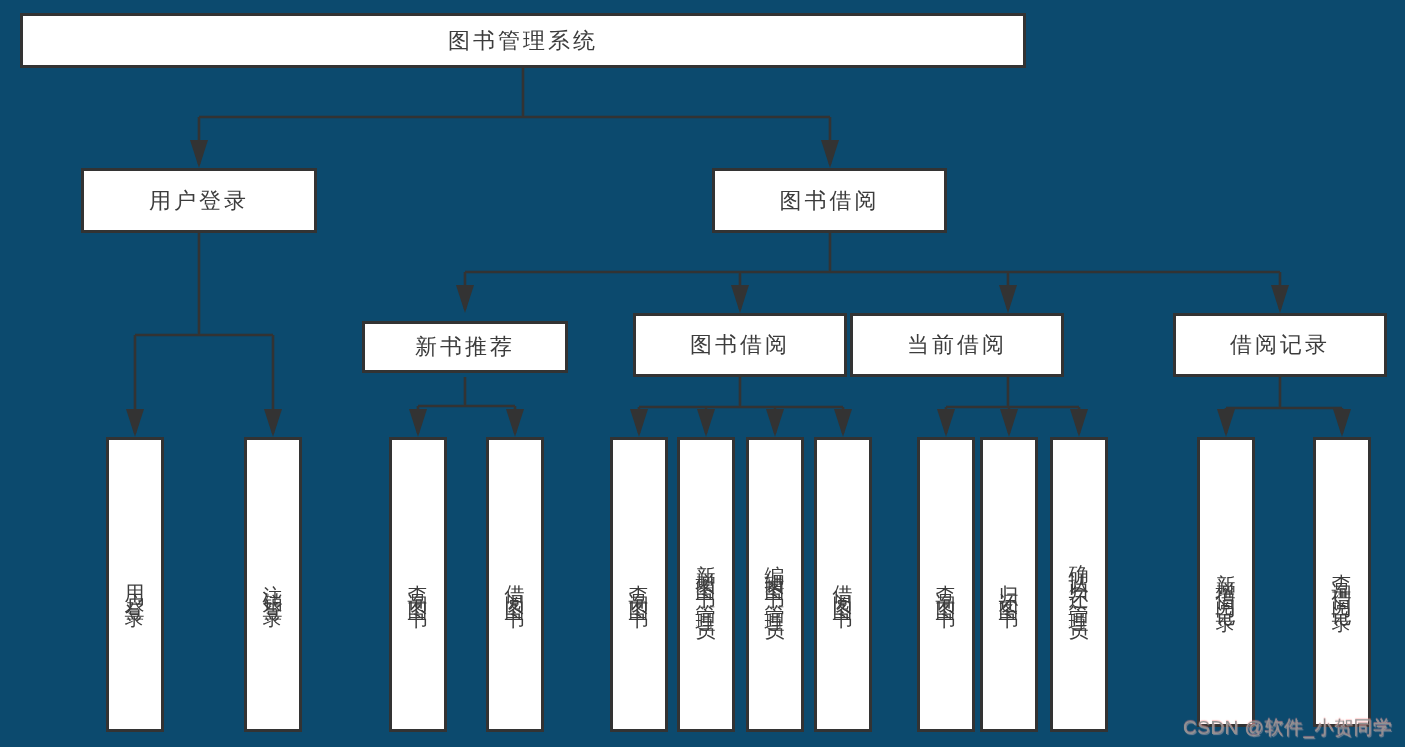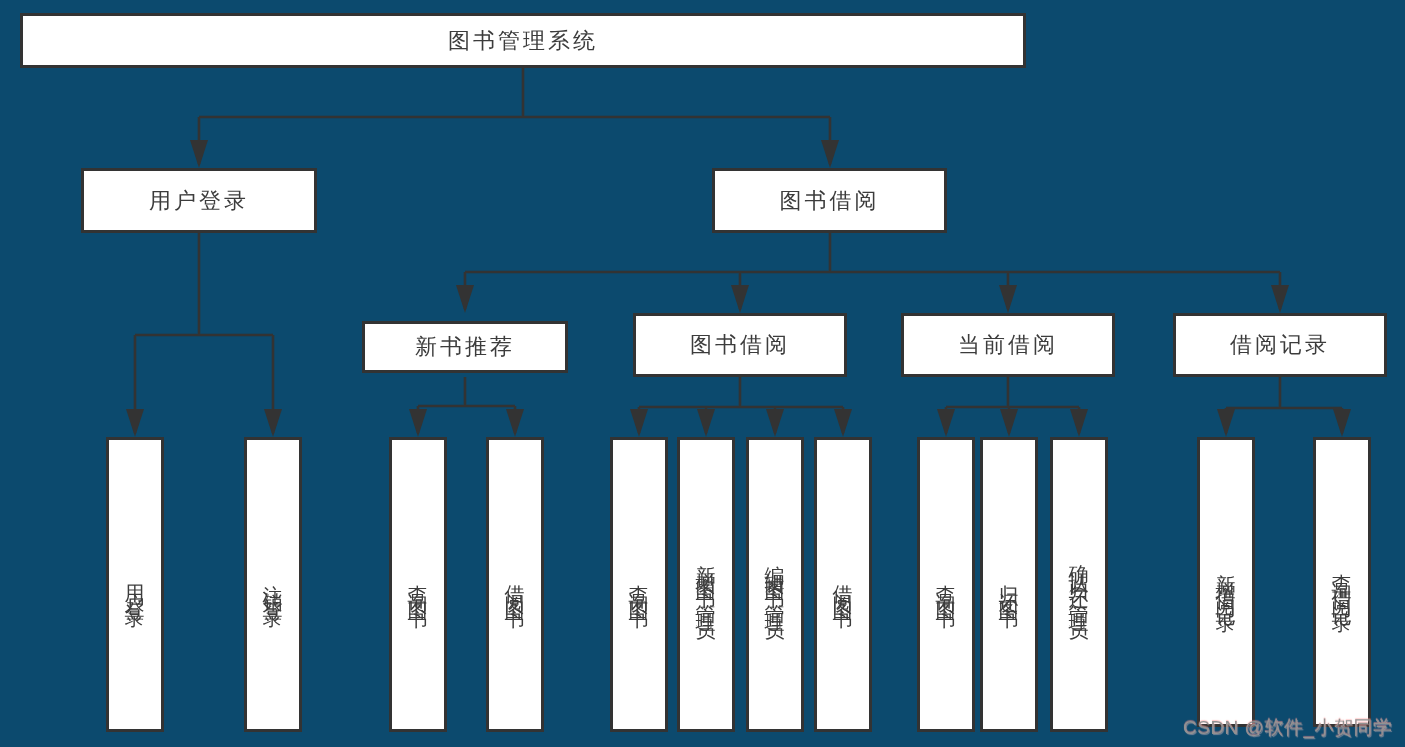--- a/index.html
+++ b/index.html
@@ -78,21 +78,21 @@
       <polygon points="1333,409 1351,409 1342,437" fill="#333333"></polygon>
     </svg>
 
   <div class="node" style="left:20px;top:13px;width:1006px;height:55px">图书管理系统</div>
 
   <div class="node" style="left:81px;top:168px;width:236px;height:65px">用户登录</div>
   <div class="node" style="left:712px;top:168px;width:235px;height:65px">图书借阅</div>
 
   <div class="node" style="left:362px;top:321px;width:206px;height:52px">新书推荐</div>
   <div class="node" style="left:633px;top:313px;width:214px;height:64px">图书借阅</div>
-  <div class="node" style="left:901px;top:313px;width:214px;height:64px">当前借阅</div>
+  <div class="node" style="left:850px;top:313px;width:214px;height:64px">当前借阅</div>
   <div class="node" style="left:1173px;top:313px;width:214px;height:64px">借阅记录</div>
 
   <div class="node v" style="left:106px;top:437px;width:58px;height:295px">用户登录</div>
   <div class="node v" style="left:244px;top:437px;width:58px;height:295px">注销登录</div>
 
   <div class="node v" style="left:389px;top:437px;width:58px;height:295px">查询图书</div>
   <div class="node v" style="left:486px;top:437px;width:58px;height:295px">借阅图书</div>
 
   <div class="node v" style="left:610px;top:437px;width:58px;height:295px">查询图书</div>
   <div class="node v" style="left:677px;top:437px;width:58px;height:295px">新增图书（管理员）</div>

